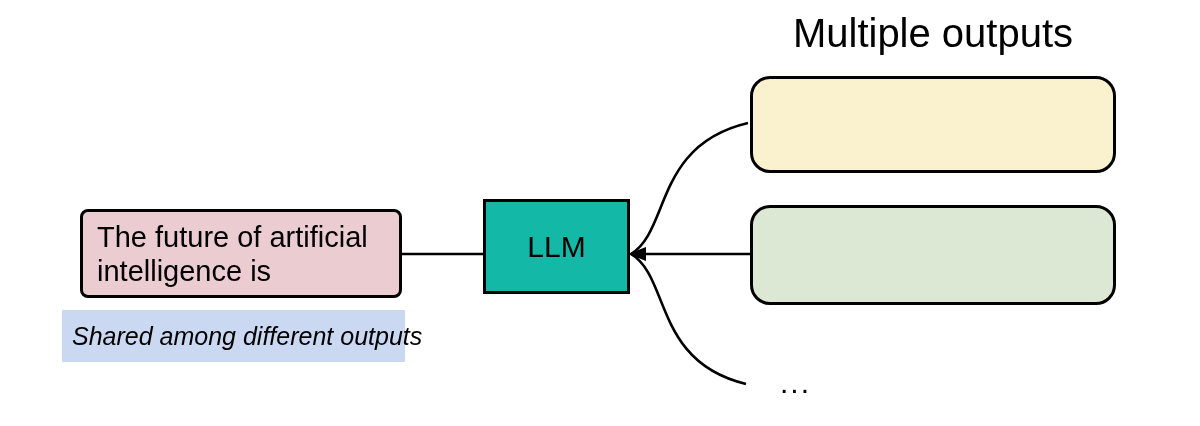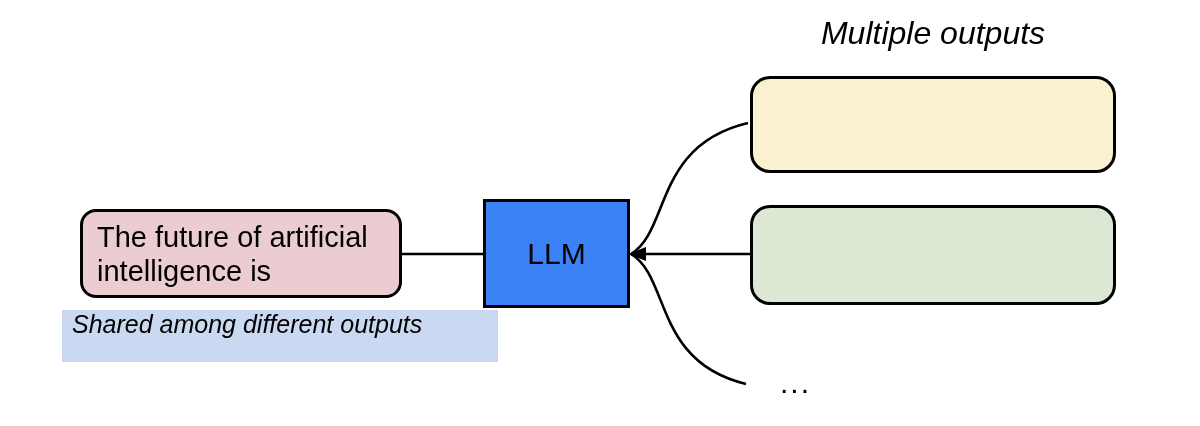--- a/index.html
+++ b/index.html
@@ -9,52 +9,51 @@
     background:#ffffff;
     font-family:"Liberation Sans", sans-serif;
     color:#000;
     overflow:hidden;
   }
   #connectors{
     position:absolute;left:0;top:0;width:1200px;height:426px;
   }
   .heading{
     position:absolute;
-    font-size:32px;
+    font-size:40px;
     line-height:34px;
     white-space:nowrap;
     transform:translateX(-50%);
-    font-style:italic;
   }
   #prompt-label{left:240px;top:159px;}
   #multiple-outputs-label{left:933px;top:16px;}
   #prompt-box{
     position:absolute;left:80px;top:209px;width:322px;height:89px;
     box-sizing:border-box;
     background:#EACCD1;
     border:3px solid #000;
-    border-radius:16px;
+    border-radius:8px;
     display:flex;align-items:center;
     padding:0 14px;
     font-size:29px;line-height:34px;
   }
   #shared-note{
-    position:absolute;left:62px;top:310px;width:436px;height:52px;
+    position:absolute;left:62px;top:310px;width:343px;height:52px;
     box-sizing:border-box;
     background:#CBD8F1;
-    display:flex;
+    display:flex;align-items:center;
     padding:0 10px;
     font-style:italic;
     font-size:25px;line-height:28px;
     white-space:nowrap;
   }
   #llm-box{
-    position:absolute;left:483px;top:199px;width:147px;height:109px;
+    position:absolute;left:483px;top:199px;width:147px;height:95px;
     box-sizing:border-box;
-    background:#3b82f6;
+    background:#14b8a6;
     border:3px solid #000;
     display:flex;align-items:center;justify-content:center;
     font-size:30px;
   }
   .output-box{
     position:absolute;left:750px;width:366px;
     box-sizing:border-box;
     border:3px solid #000;
     border-radius:20px;
   }

